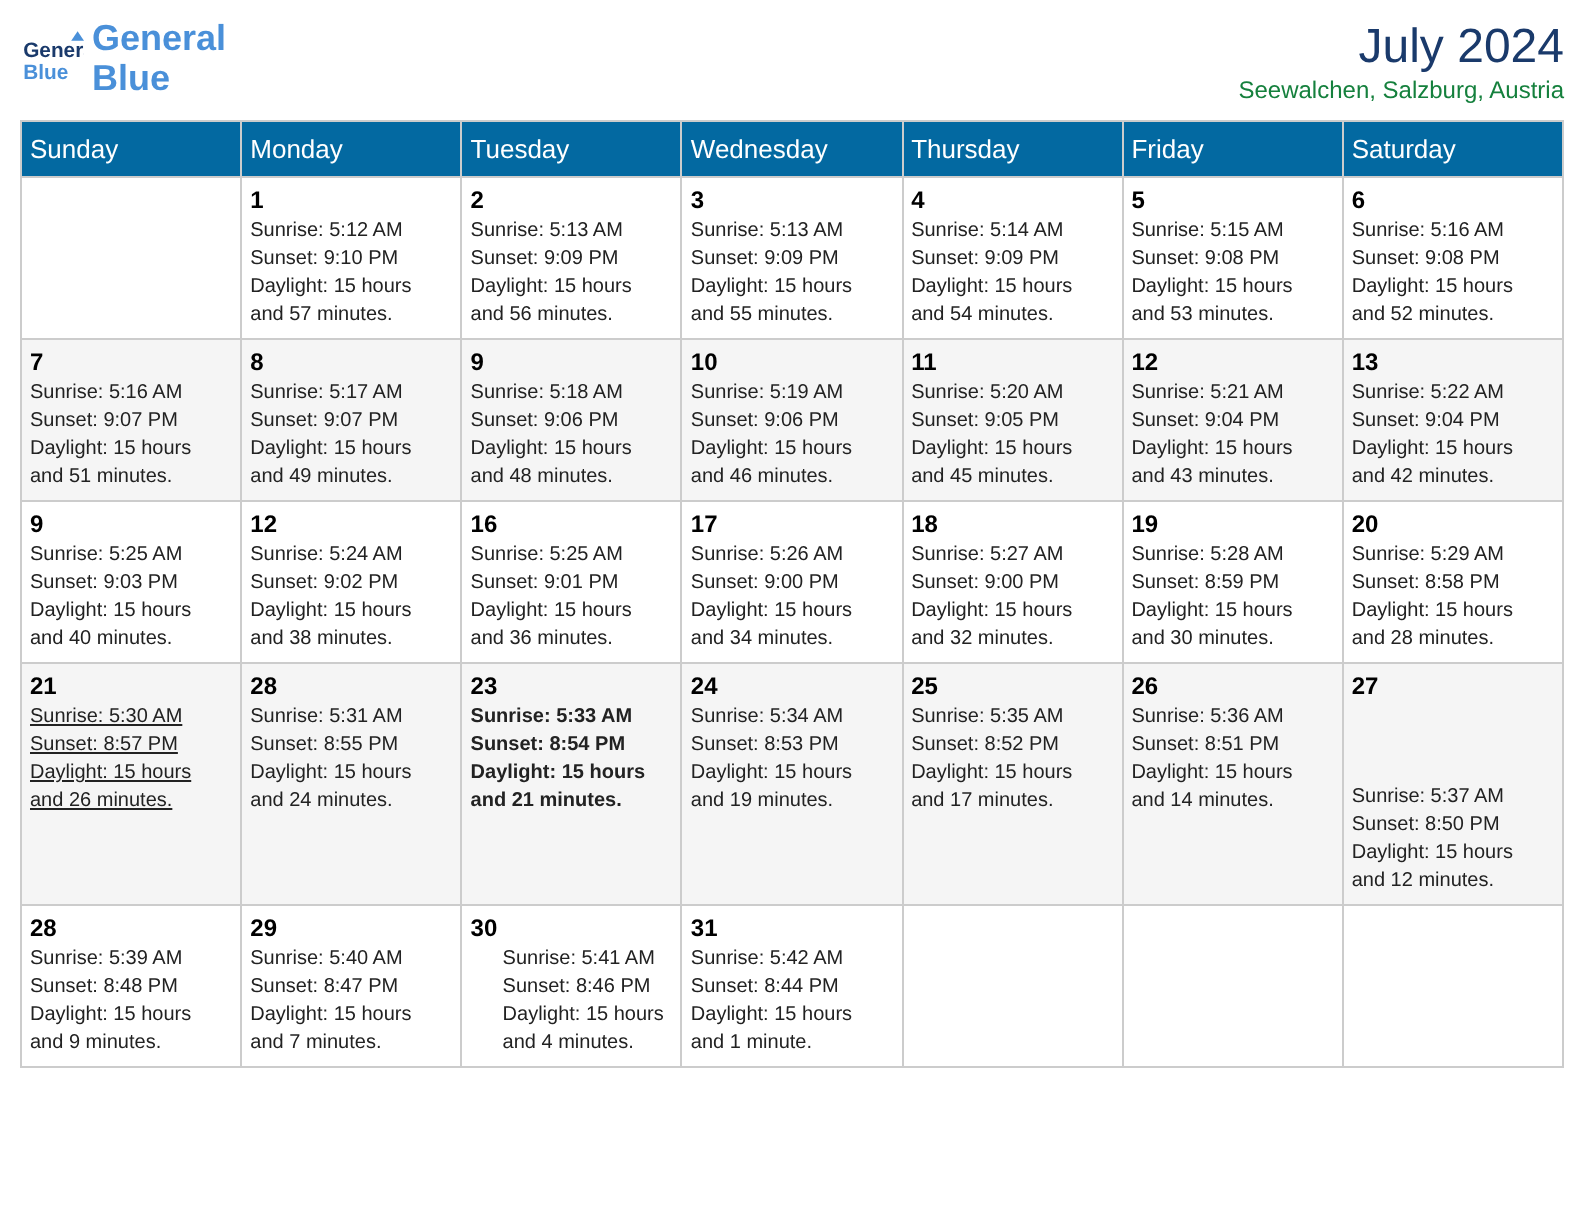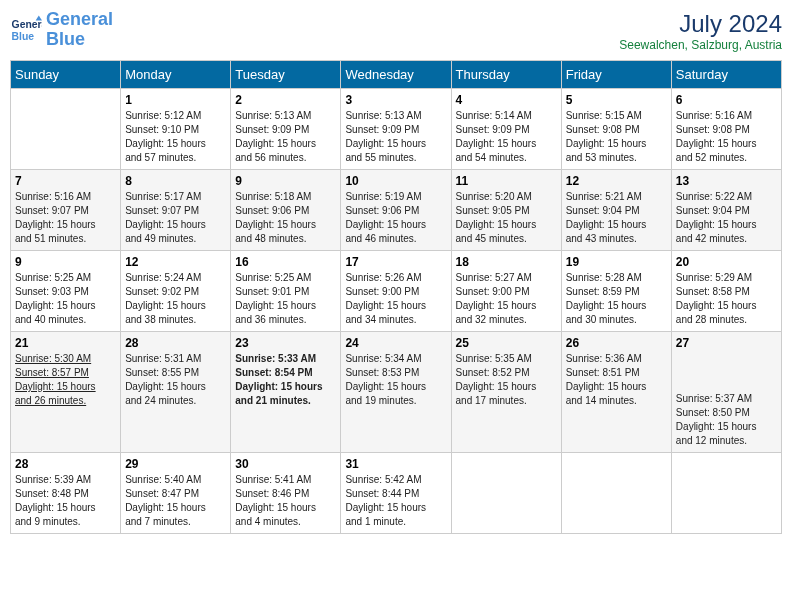--- a/index.html
+++ b/index.html
@@ -330,21 +330,21 @@
         </td>
         <td>
           <span class="day-number">29</span>
           <div class="day-info" style="white-space: pre-line;">Sunrise: 5:40 AM
 Sunset: 8:47 PM
 Daylight: 15 hours
 and 7 minutes.</div>
         </td>
         <td>
           <span class="day-number">30</span>
-          <div class="day-info" style="white-space: pre-line;">Sunrise: 5:41 AM
+          <div class="day-info" style="white-space: pre-line; margin-left: 16px;">Sunrise: 5:41 AM
 Sunset: 8:46 PM
 Daylight: 15 hours
 and 4 minutes.</div>
         </td>
         <td>
           <span class="day-number">31</span>
           <div class="day-info" style="white-space: pre-line;">Sunrise: 5:42 AM
 Sunset: 8:44 PM
 Daylight: 15 hours
 and 1 minute.</div>

